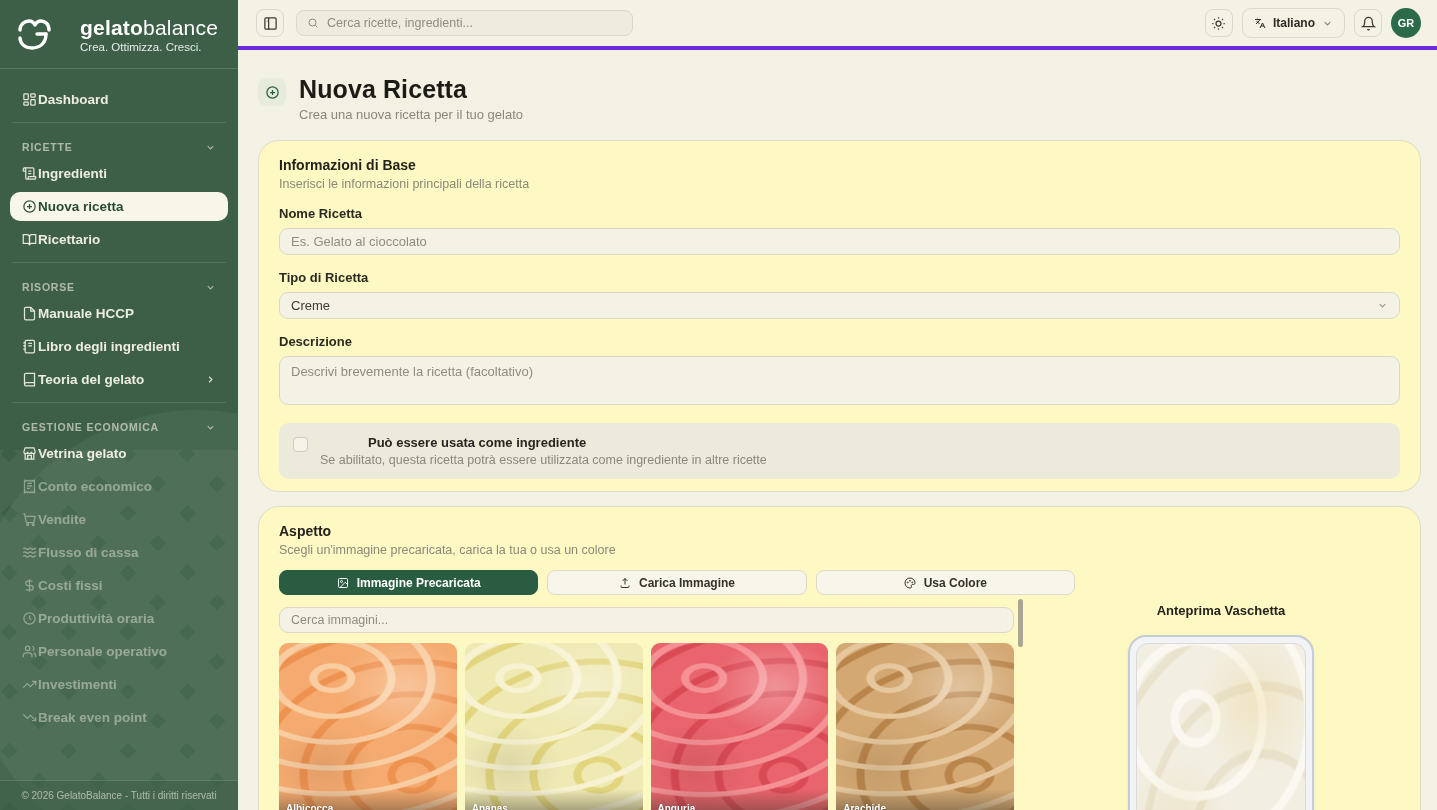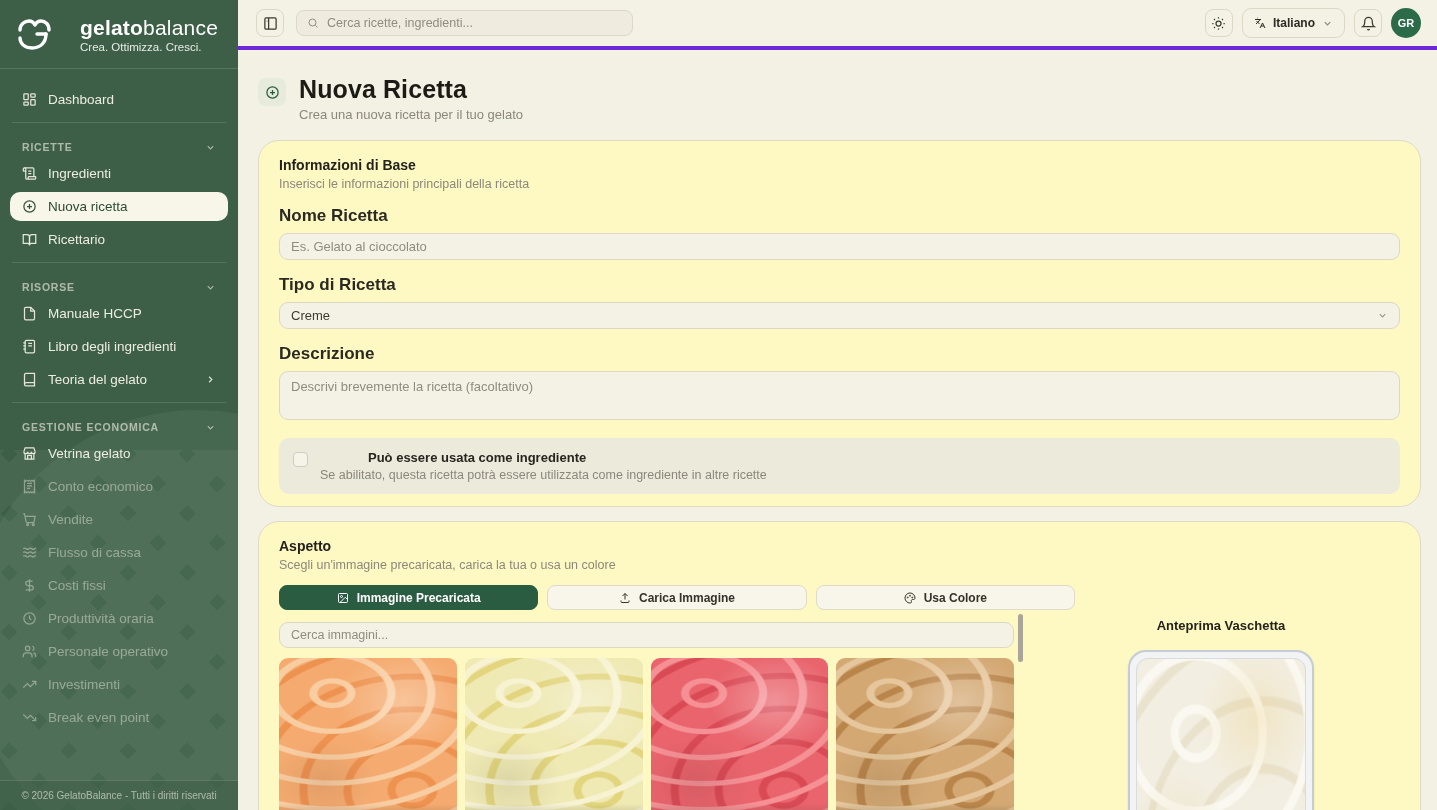--- a/index.html
+++ b/index.html
@@ -12,21 +12,21 @@
   .sb-deco-waffle { position:absolute; right:-40px; bottom:-20px; width:300px; height:380px; opacity:.05; pointer-events:none;
      background-image:repeating-linear-gradient(45deg,#fff 0 30px,transparent 30px 42px),repeating-linear-gradient(-45deg,#fff 0 30px,transparent 30px 42px); }
   .logo-row { display:flex; align-items:center; gap:28px; padding:15px 14px 13px 12px; }
   .logo-mark { width:40px; height:40px; flex:none; }
   .logo-name { font-size:21px; letter-spacing:.2px; color:#fff; line-height:1.05; }
   .logo-name b { font-weight:800; }
   .logo-name span.lt { font-weight:300; }
   .tagline { font-size:11.5px; color:rgba(255,255,255,.88); margin-top:2px; }
   .sb-divider { height:1px; background:rgba(255,255,255,.14); margin:0; }
   .sb-nav { padding:12px 10px 0 10px; position:relative; }
-  .sb-item { display:flex; align-items:center; gap:11px; padding:7px 12px; border-radius:10px; font-size:13.5px; font-weight:400; color:rgba(247,244,233,.95); cursor:pointer; margin-bottom:4px; }
+  .sb-item { display:flex; align-items:center; gap:1px; padding:7px 12px; border-radius:10px; font-size:13.5px; font-weight:700; color:rgba(247,244,233,.95); cursor:pointer; margin-bottom:4px; }
   .sb-item .ic { opacity:.95; }
   .sb-item.active { background:#f8f5e9; color:#2b4a36; }
   .sb-item.disabled { opacity:.45; }
   .sb-section { display:flex; align-items:center; justify-content:space-between; padding:10px 12px 6px 12px; font-size:10.5px; font-weight:700; letter-spacing:.8px; color:rgba(244,241,229,.62); }
   .sb-sep { height:1px; background:rgba(255,255,255,.13); margin:8px 2px; }
   .sb-footer { position:absolute; left:0; right:0; bottom:0; border-top:1px solid rgba(255,255,255,.14); padding:9px 6px; text-align:center; font-size:10px; color:rgba(244,241,229,.6); background:rgba(61,95,71,.6); }
   .chev-right { margin-left:auto; }
 
   
   .main { flex:1; display:flex; flex-direction:column; min-width:0; background:#f3f0e4; }
@@ -42,21 +42,21 @@
 
   .content { flex:1; padding:20px 16px 0 20px; overflow:hidden; position:relative; }
   .page-head { display:flex; align-items:flex-start; gap:13px; padding:5px 0 18px 0; }
   .ph-icon { width:28px; height:28px; border-radius:8px; background:#e6ebdb; color:#2a5c41; display:flex; align-items:center; justify-content:center; margin-top:3px; }
   .ph-title { font-size:25px; font-weight:800; color:#1d1b15; letter-spacing:.1px; }
   .ph-sub { font-size:13px; color:#8b887b; margin-top:3px; }
 
   .card { background:#fef9c3; border:1px solid #e0dbc9; border-radius:21px; padding:16px 20px 12px 20px; margin-bottom:14px; }
   .card-title { font-size:14px; font-weight:700; color:#23221c; }
   .card-sub { font-size:12.5px; color:#8b887b; margin-top:4px; }
-  .field-label { font-size:17px; font-weight:600; color:#2a2a23; margin:15px 0 7px 0; }
+  .field-label { font-size:13px; font-weight:600; color:#2a2a23; margin:15px 0 7px 0; }
   .text-input, .select, .textarea { width:100%; background:#f4f1e5; border:1px solid #ddd8c6; border-radius:9px; font-size:13px; color:#3d3b33; font-family:inherit; }
   .text-input { height:27px; padding:0 11px; outline:none; }
   .text-input::placeholder { color:#8f8c80; }
   .select { height:27px; display:flex; align-items:center; justify-content:space-between; padding:0 11px; cursor:pointer; }
   .select .chev { color:#9a978a; }
   .textarea { height:49px; padding:7px 11px; resize:none; outline:none; }
   .textarea::placeholder { color:#8f8c80; }
   .check-panel { margin-top:14px; background:#eceadb; border-radius:10px; padding:12px 14px; display:flex; gap:12px; align-items:flex-start; }
   .checkbox { width:15px; height:15px; border:1px solid #cfccbc; border-radius:4px; background:#f6f4e9; flex:none; margin-top:2px; cursor:pointer; }
   .cp-title { font-size:13px; font-weight:700; color:#26251f;margin-left:48px; }

